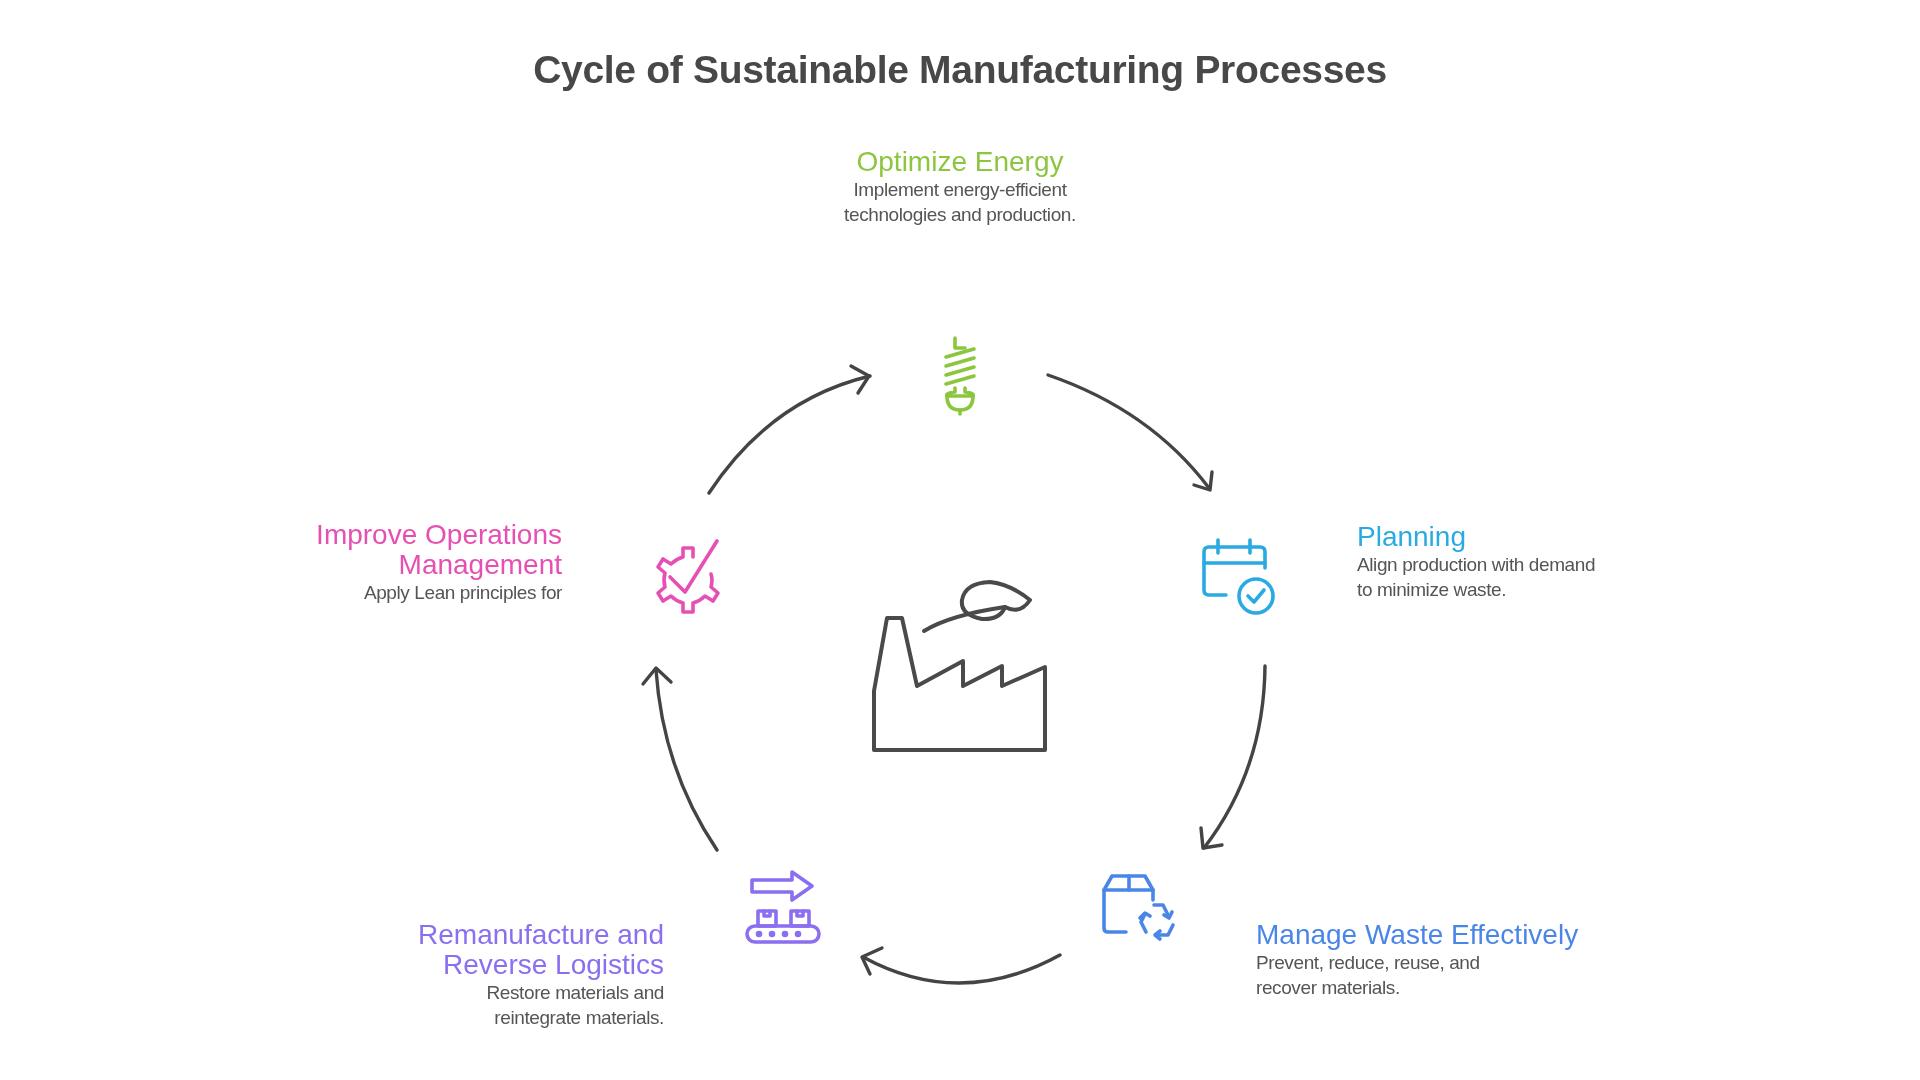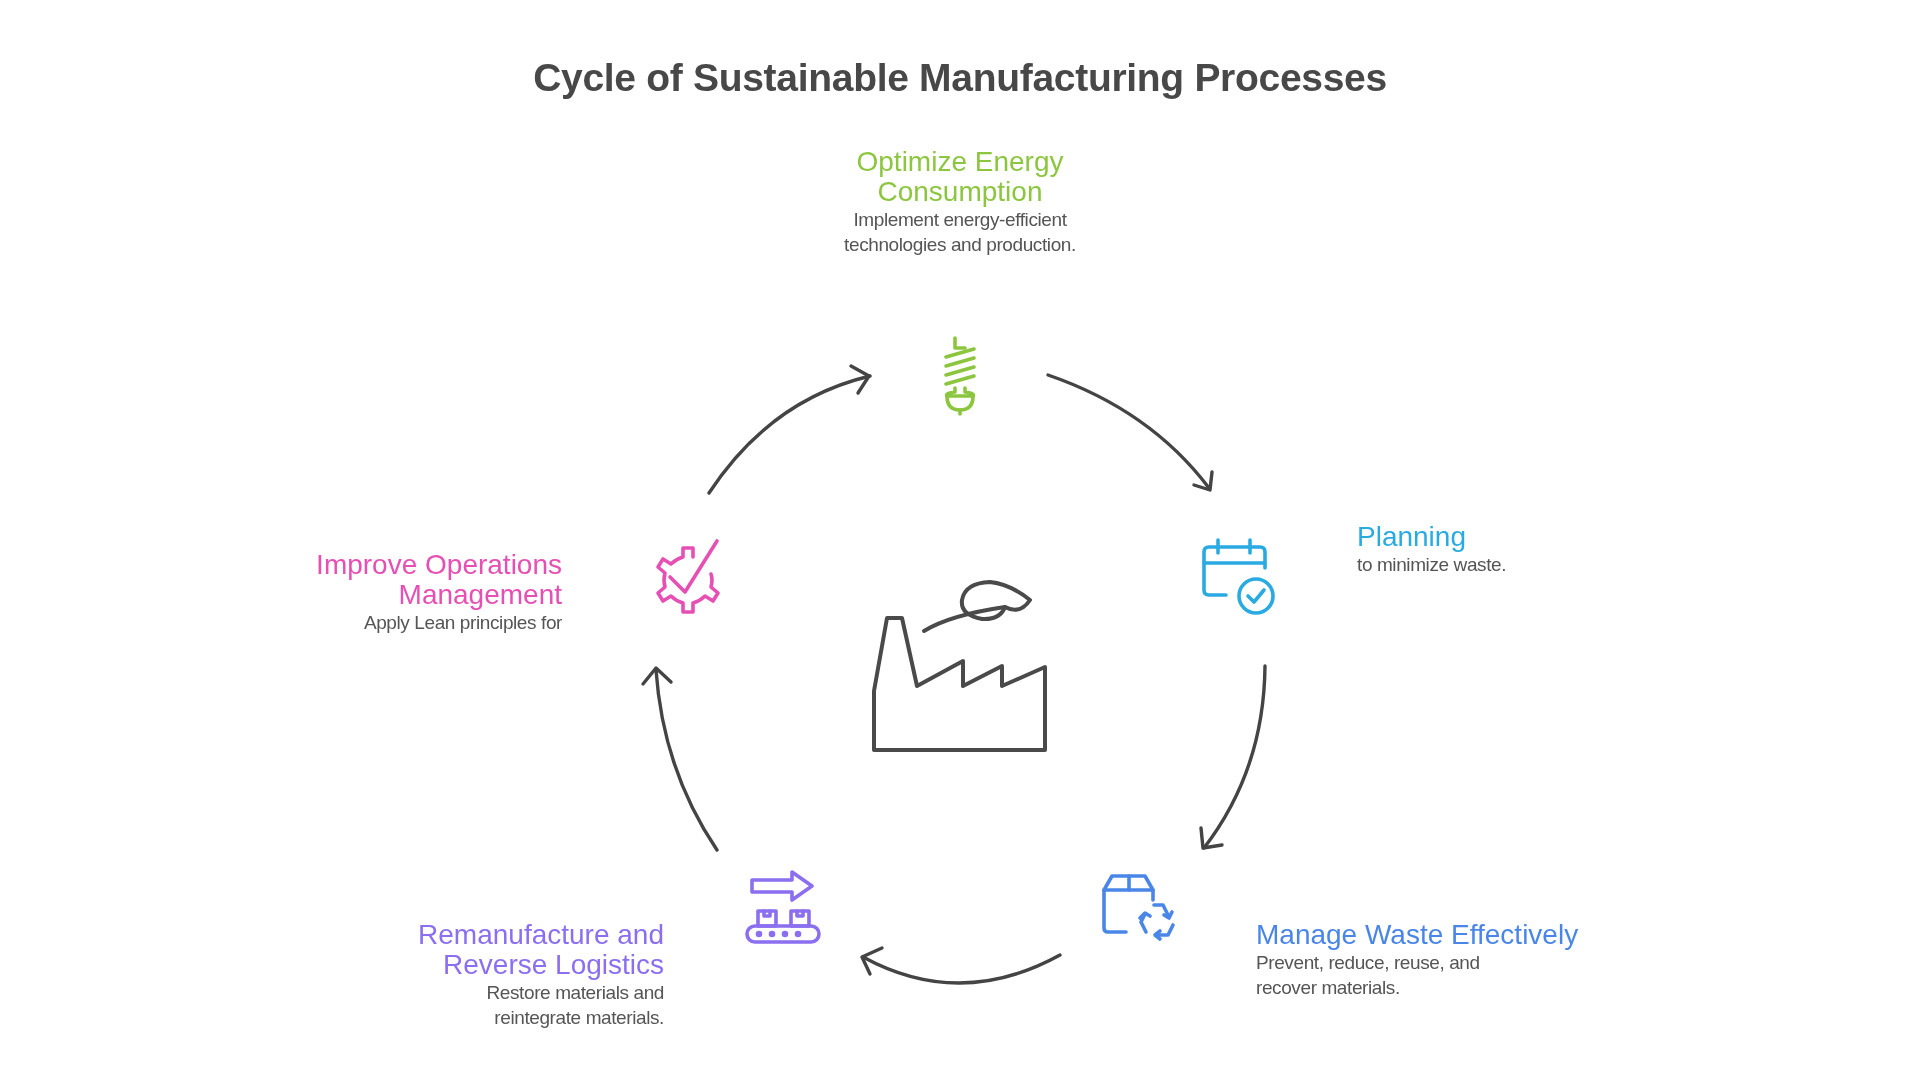--- a/index.html
+++ b/index.html
@@ -1,50 +1,50 @@
 <!DOCTYPE html>
 <html><head>
 <meta charset="utf-8">
 <style>
   html, body { margin: 0; padding: 0; background: #ffffff; }
   body { width: 1920px; height: 1080px; position: relative; overflow: hidden;
          font-family: "Liberation Sans", "DejaVu Sans", sans-serif; }
   .title { position: absolute; left: 0; width: 1920px; top: 48px; text-align: center;
-           font-size: 39px; font-weight: bold; color: #484848; letter-spacing: -0.3px; margin-top: 8px; }
+           font-size: 39px; font-weight: bold; color: #484848; letter-spacing: -0.3px; }
   .block { position: absolute; }
   .block .head { font-size: 28px; line-height: 30px; }
   .block .desc { font-size: 19px; line-height: 25px; color: #555555; letter-spacing: -0.4px; }
   .center { text-align: center; }
   .right  { text-align: right; }
   .left   { text-align: left; }
   svg.layer { position: absolute; left: 0; top: 0; }
   .arrow { fill: none; stroke: #444444; stroke-width: 3.4; stroke-linecap: round; stroke-linejoin: round; }
   .ico { fill: none; stroke-linecap: round; stroke-linejoin: round; stroke-width: 3.6; }
 </style>
 </head>
 <body>
 
 <div class="title">Cycle of Sustainable Manufacturing Processes</div>
 
 <div class="block center" style="left: 760px; width: 400px; top: 147px;">
   <div class="head" style="color:#8cc63f;">
     <div>Optimize Energy</div>
-    <div>Consumption</div>
   </div>
   <div class="desc">
     <div>Implement energy-efficient</div>
     <div>technologies and production.</div>
   </div>
 </div>
 
 <div class="block left" style="left: 1357px; width: 340px; top: 522px;">
   <div class="head" style="color:#29abe2;">
     <div>Planning</div>
   </div>
   <div class="desc">
+    <div>Align production with demand</div>
     <div>to minimize waste.</div>
   </div>
 </div>
 
 <div class="block left" style="left: 1256px; width: 360px; top: 920px;">
   <div class="head" style="color:#4a86e8;">
     <div>Manage Waste Effectively</div>
   </div>
   <div class="desc">
     <div>Prevent, reduce, reuse, and</div>
@@ -56,21 +56,21 @@
   <div class="head" style="color:#8b6ff0;">
     <div>Remanufacture and</div>
     <div>Reverse Logistics</div>
   </div>
   <div class="desc">
     <div>Restore materials and</div>
     <div>reintegrate materials.</div>
   </div>
 </div>
 
-<div class="block right" style="left: 222px; width: 340px; top: 550px;">
+<div class="block right" style="left: 222px; width: 340px; top: 520px;">
   <div class="head" style="color:#e64fb4;">
     <div>Improve Operations</div>
     <div>Management</div>
   </div>
   <div class="desc">
     <div>Apply Lean principles for</div>
   </div>
 </div>
 
 <svg class="layer" width="1920" height="1080" viewBox="0 0 1920 1080">

